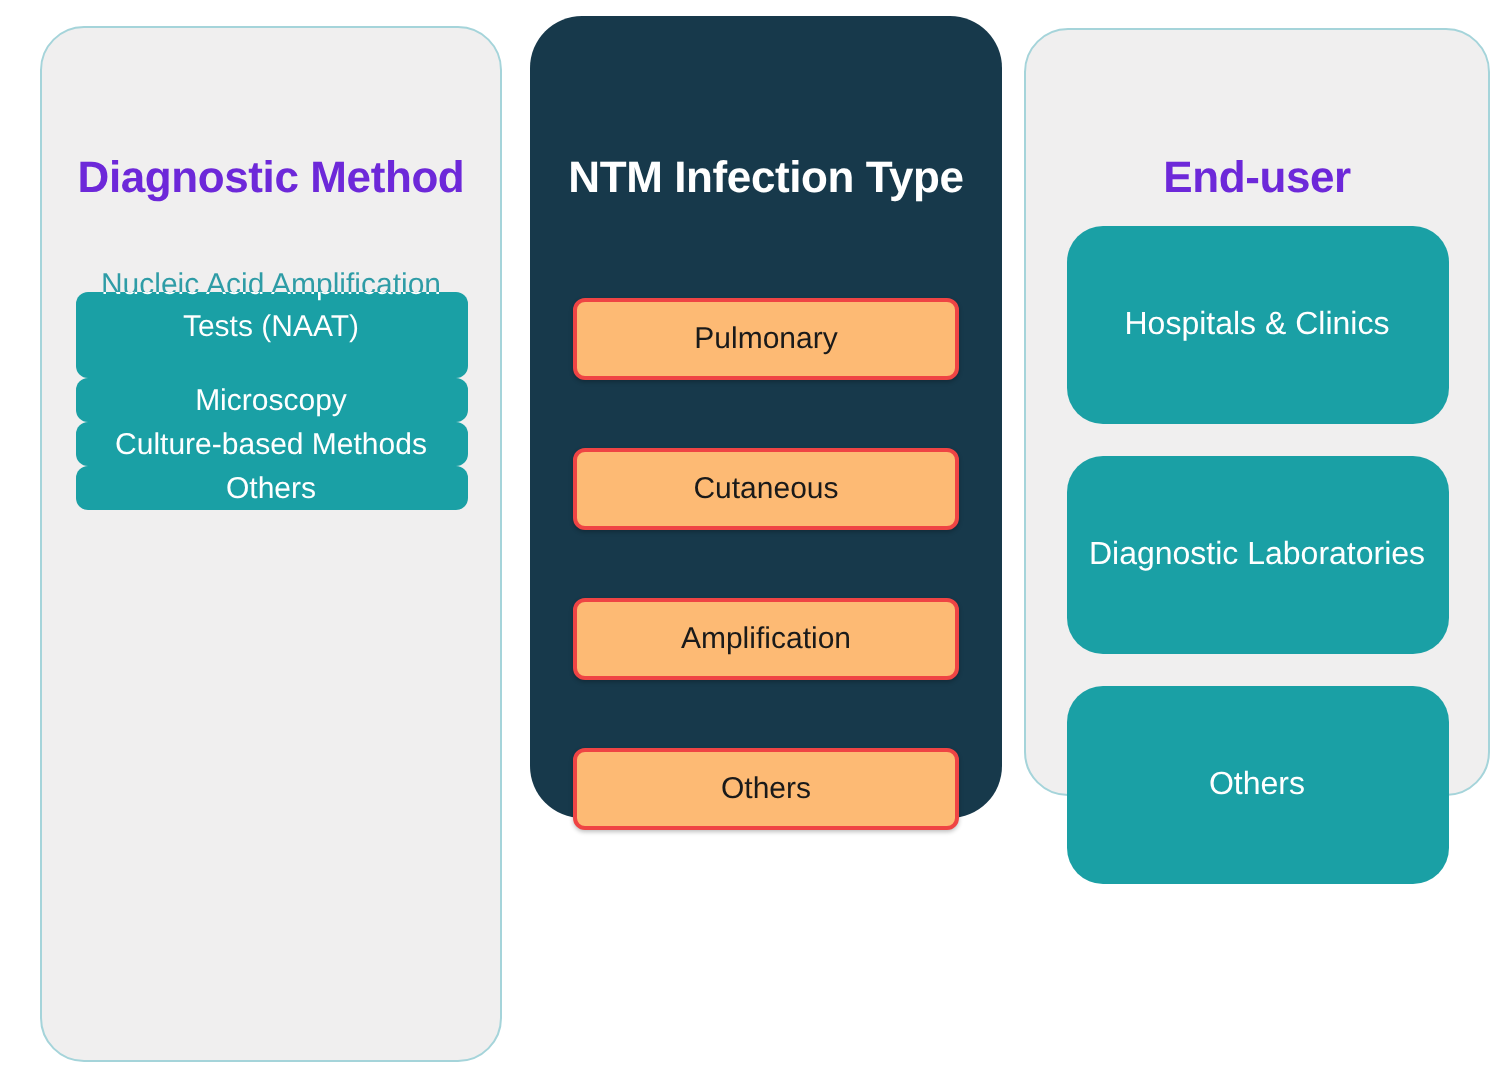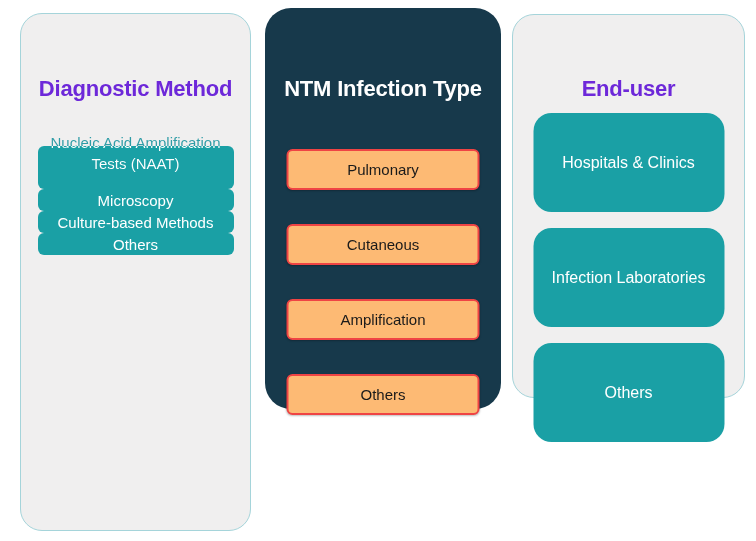--- a/index.html
+++ b/index.html
@@ -125,21 +125,21 @@
     </div>
   </section>
 
   <section class="panel light" id="panel-enduser">
     <h2 class="title teal">End-user</h2>
     <div class="items">
       <div class="btn btn-teal-big">
         <span>Hospitals &amp; Clinics</span>
       </div>
       <div class="btn btn-teal-big">
-        <span>Infection Laboratories</span>
+        <span>Diagnostic Laboratories</span>
       </div>
       <div class="btn btn-teal-big">
         <span>Others</span>
       </div>
     </div>
   </section>
 
 </div>
 
 </body></html>

